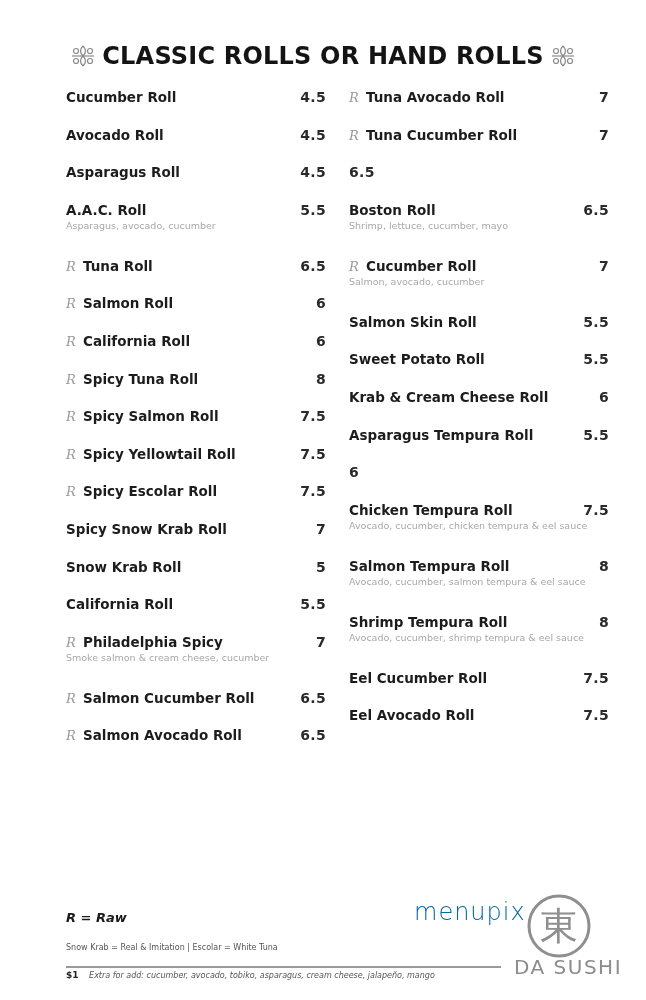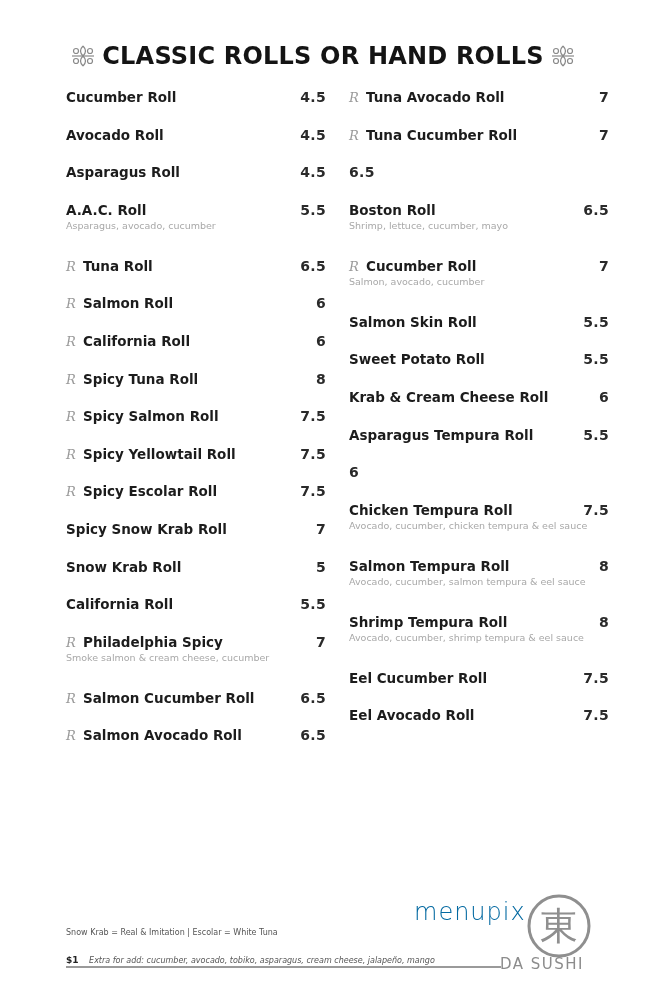--- a/index.html
+++ b/index.html
@@ -40,21 +40,21 @@
     .legend .note { font-size:8px; color:#555; margin-top:18px; white-space:nowrap; }
     .legend .note b { font-style:normal; font-size:9px; color:#222; }
     .legend .note i { font-style:italic;padding-left:8px; }
     .rule { position:absolute; left:66px; top:966px; width:435px; height:2px; background:#9a9a9a; }
     .watermark {
       position:absolute; left:414px; top:898px; font-size:24px; color:#0369a1;
       font-family:"DejaVu Sans", sans-serif; font-weight:200; letter-spacing:1px;
     }
     .logo { position:absolute; left:526px; top:893px; width:66px; height:66px; }
     .brand {
-      position:absolute; left:500px; top:955px; font-size:15px; color:#8c8c8c;
+      position:absolute; left:514px; top:955px; font-size:20px; color:#8c8c8c;
       letter-spacing:1.5px; font-family:"DejaVu Sans", sans-serif;
     }
   </style>
 </head>
 <body>
 
 <div class="title-bar">
   <svg class="ornament" viewBox="0 0 26 26">
     <g stroke="#8a8a8a" stroke-width="1.2" fill="none">
       <line x1="2" y1="13" x2="24" y2="13"></line>
@@ -317,20 +317,21 @@
     <div class="item">
       <span class="name">
         <span>Eel Avocado Roll</span>
       </span>
       <span class="price">7.5</span>
     </div>
     <div class="gap"></div>
   </div>
 
 <div class="legend">
+  <div class="raw-key">R = Raw</div>
   <div class="note">Snow Krab = Real &amp; Imitation  |  Escolar = White Tuna</div>
   <div class="note">
     <b>$1</b>
     <i>Extra for add: cucumber, avocado, tobiko, asparagus, cream cheese, jalapeño, mango</i>
   </div>
 </div>
 <div class="rule"></div>
 <div class="watermark">menupix</div>
 <svg class="logo" viewBox="0 0 66 66">
   <circle cx="33" cy="33" r="30" stroke="#8f8f8f" stroke-width="3" fill="none"></circle>

